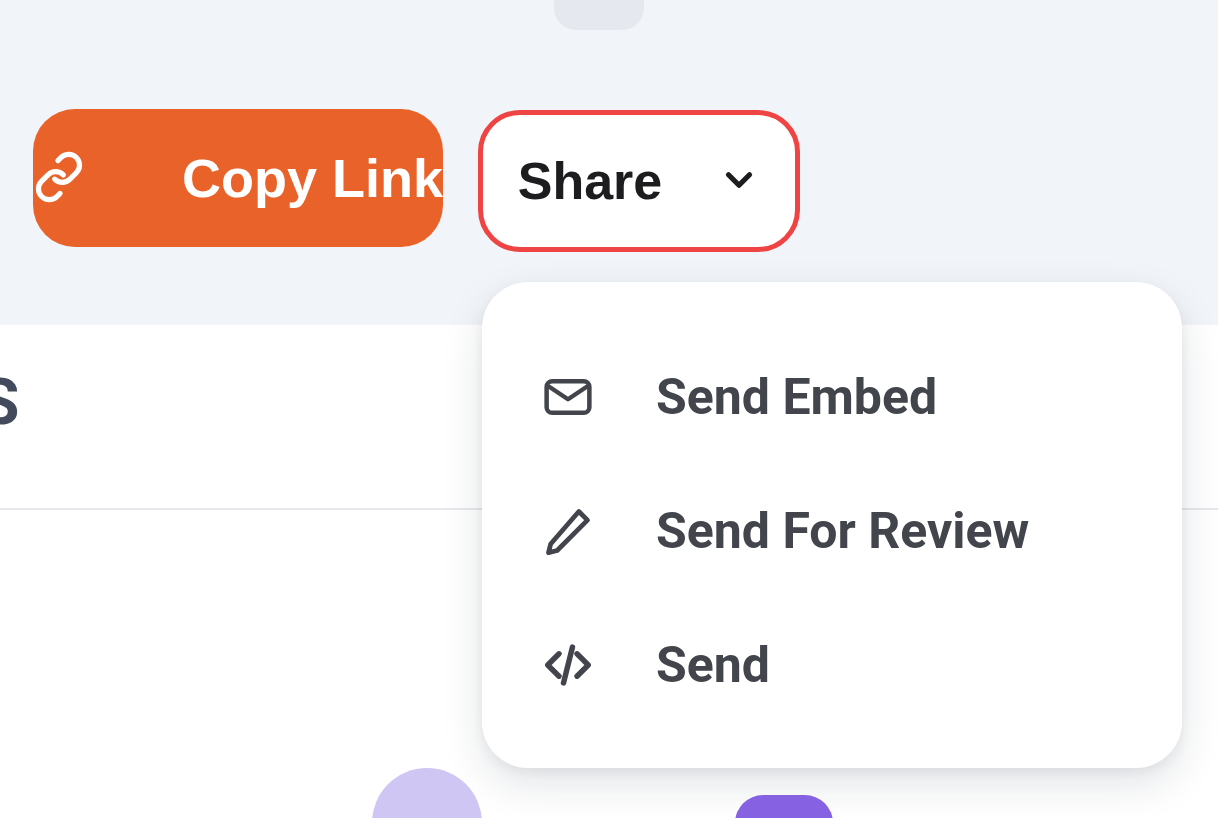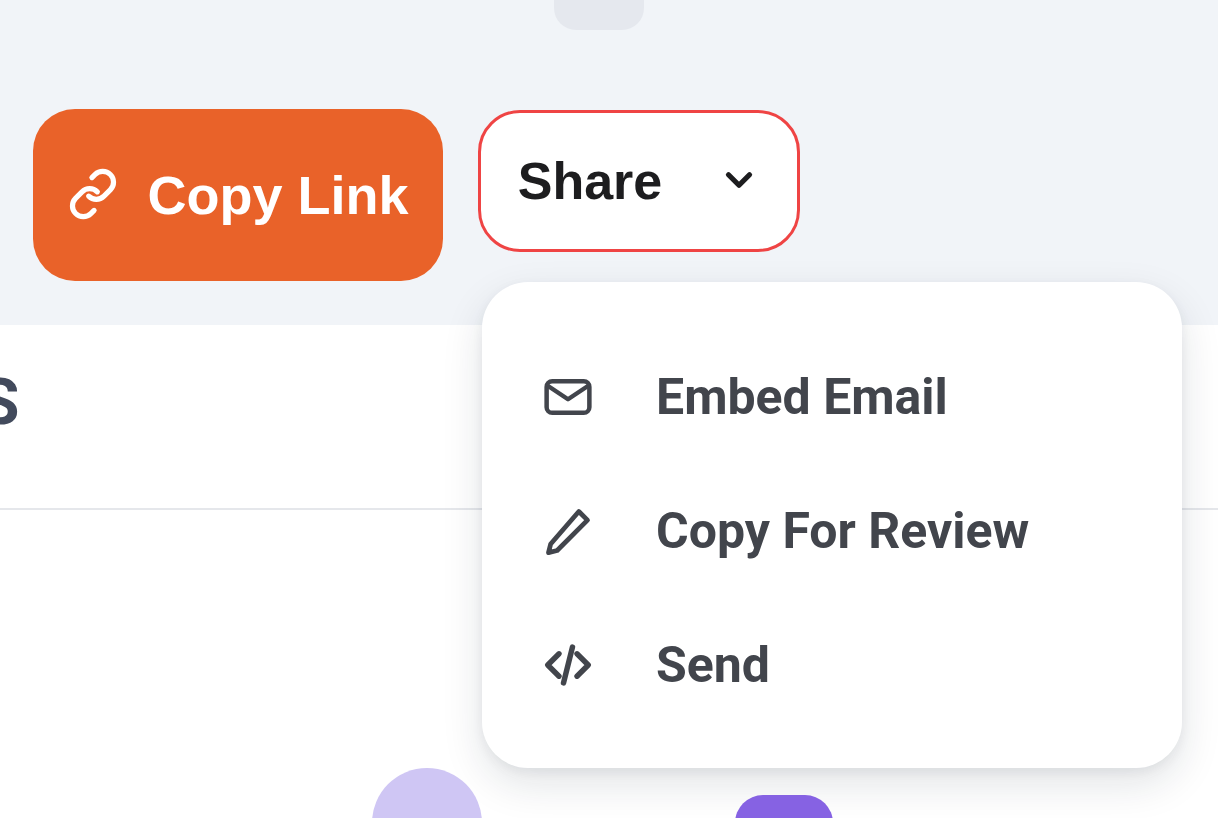--- a/index.html
+++ b/index.html
@@ -47,45 +47,45 @@
     height: 90px;
     border-radius: 22px;
     background: #e5e8ee;
   }
 
   .copy-link-btn {
     position: absolute;
     left: 33px;
     top: 109px;
     width: 410px;
-    height: 172px;
+    height: 138px;
     background: #e96229;
     border: none;
     border-radius: 42px;
     display: flex;
     align-items: center;
-    justify-content: center;
+    justify-content: space-between;
     gap: 28px;
     cursor: pointer;
     color: #ffffff;
   }
   .copy-link-btn .label {
     font-size: 54px;
     font-weight: 700;
     color: #ffffff;
   }
 
   .share-btn {
     position: absolute;
     left: 478px;
     top: 110px;
     width: 322px;
     height: 142px;
     background: #ffffff;
-    border: 3px solid #ef4444;
+    border: 5px solid #ef4444;
     border-radius: 42px;
     display: flex;
     align-items: center;
     justify-content: center;
     gap: 56px;
     cursor: pointer;
   }
   .share-btn .label {
     font-size: 52px;
     font-weight: 700;
@@ -177,30 +177,30 @@
 
 <div class="dropdown">
 
   <div class="dropdown-item">
     <span class="icon-slot">
       <svg width="54" height="54" viewBox="0 0 24 24" fill="none" stroke="currentColor" stroke-width="2" stroke-linecap="round" stroke-linejoin="round">
         <rect x="2.5" y="5" width="19" height="14" rx="2.5"></rect>
         <path d="M3 7l9 6 9-6"></path>
       </svg>
     </span>
-    <span class="item-label">Embed Email</span>
+    <span class="item-label">Send Embed</span>
   </div>
 
   <div class="dropdown-item">
     <span class="icon-slot">
       <svg width="52" height="52" viewBox="0 0 24 24" fill="none" stroke="currentColor" stroke-width="2.2" stroke-linecap="round" stroke-linejoin="round">
         <path d="M17 3l4 4L7 21l-4 1 1-4L17 3z"></path>
       </svg>
     </span>
-    <span class="item-label">Copy For Review</span>
+    <span class="item-label">Send For Review</span>
   </div>
 
   <div class="dropdown-item">
     <span class="icon-slot">
       <svg width="60" height="54" viewBox="0 0 24 24" fill="none" stroke="currentColor" stroke-width="2.4" stroke-linecap="round" stroke-linejoin="round">
         <polyline points="8 7 3 12 8 17"></polyline>
         <polyline points="16 7 21 12 16 17"></polyline>
         <line x1="14" y1="4" x2="10" y2="20"></line>
       </svg>
     </span>

